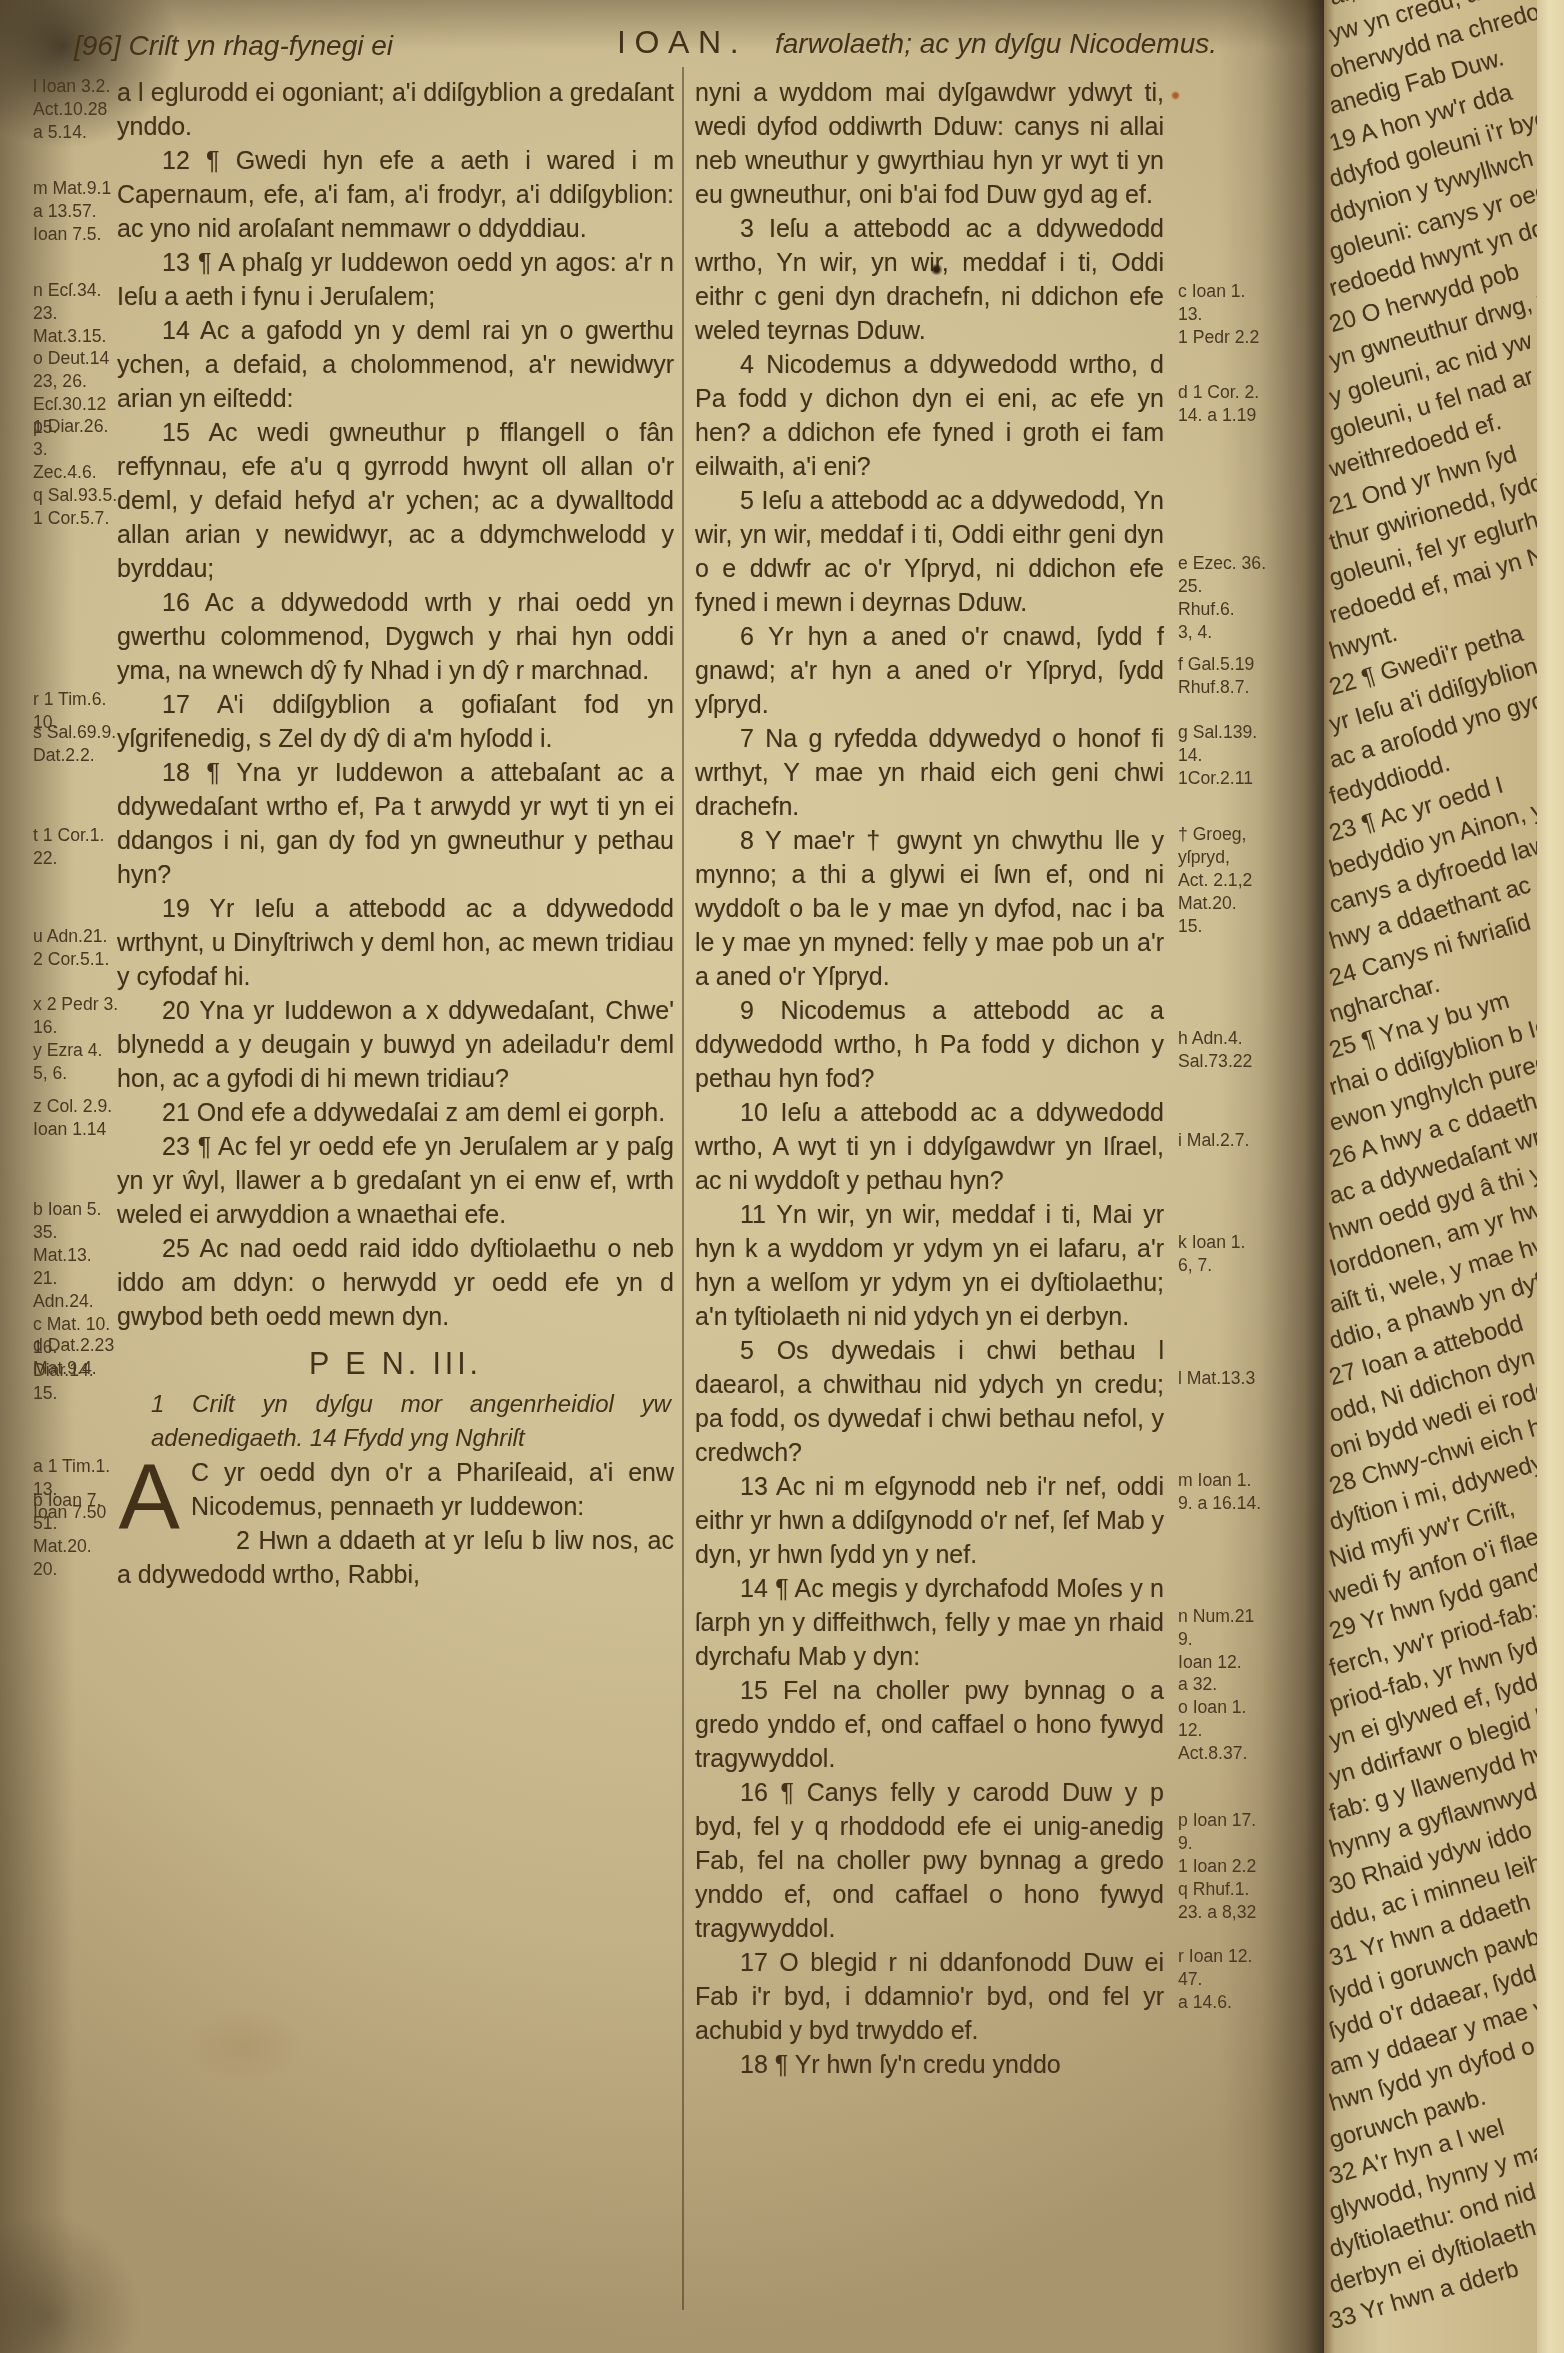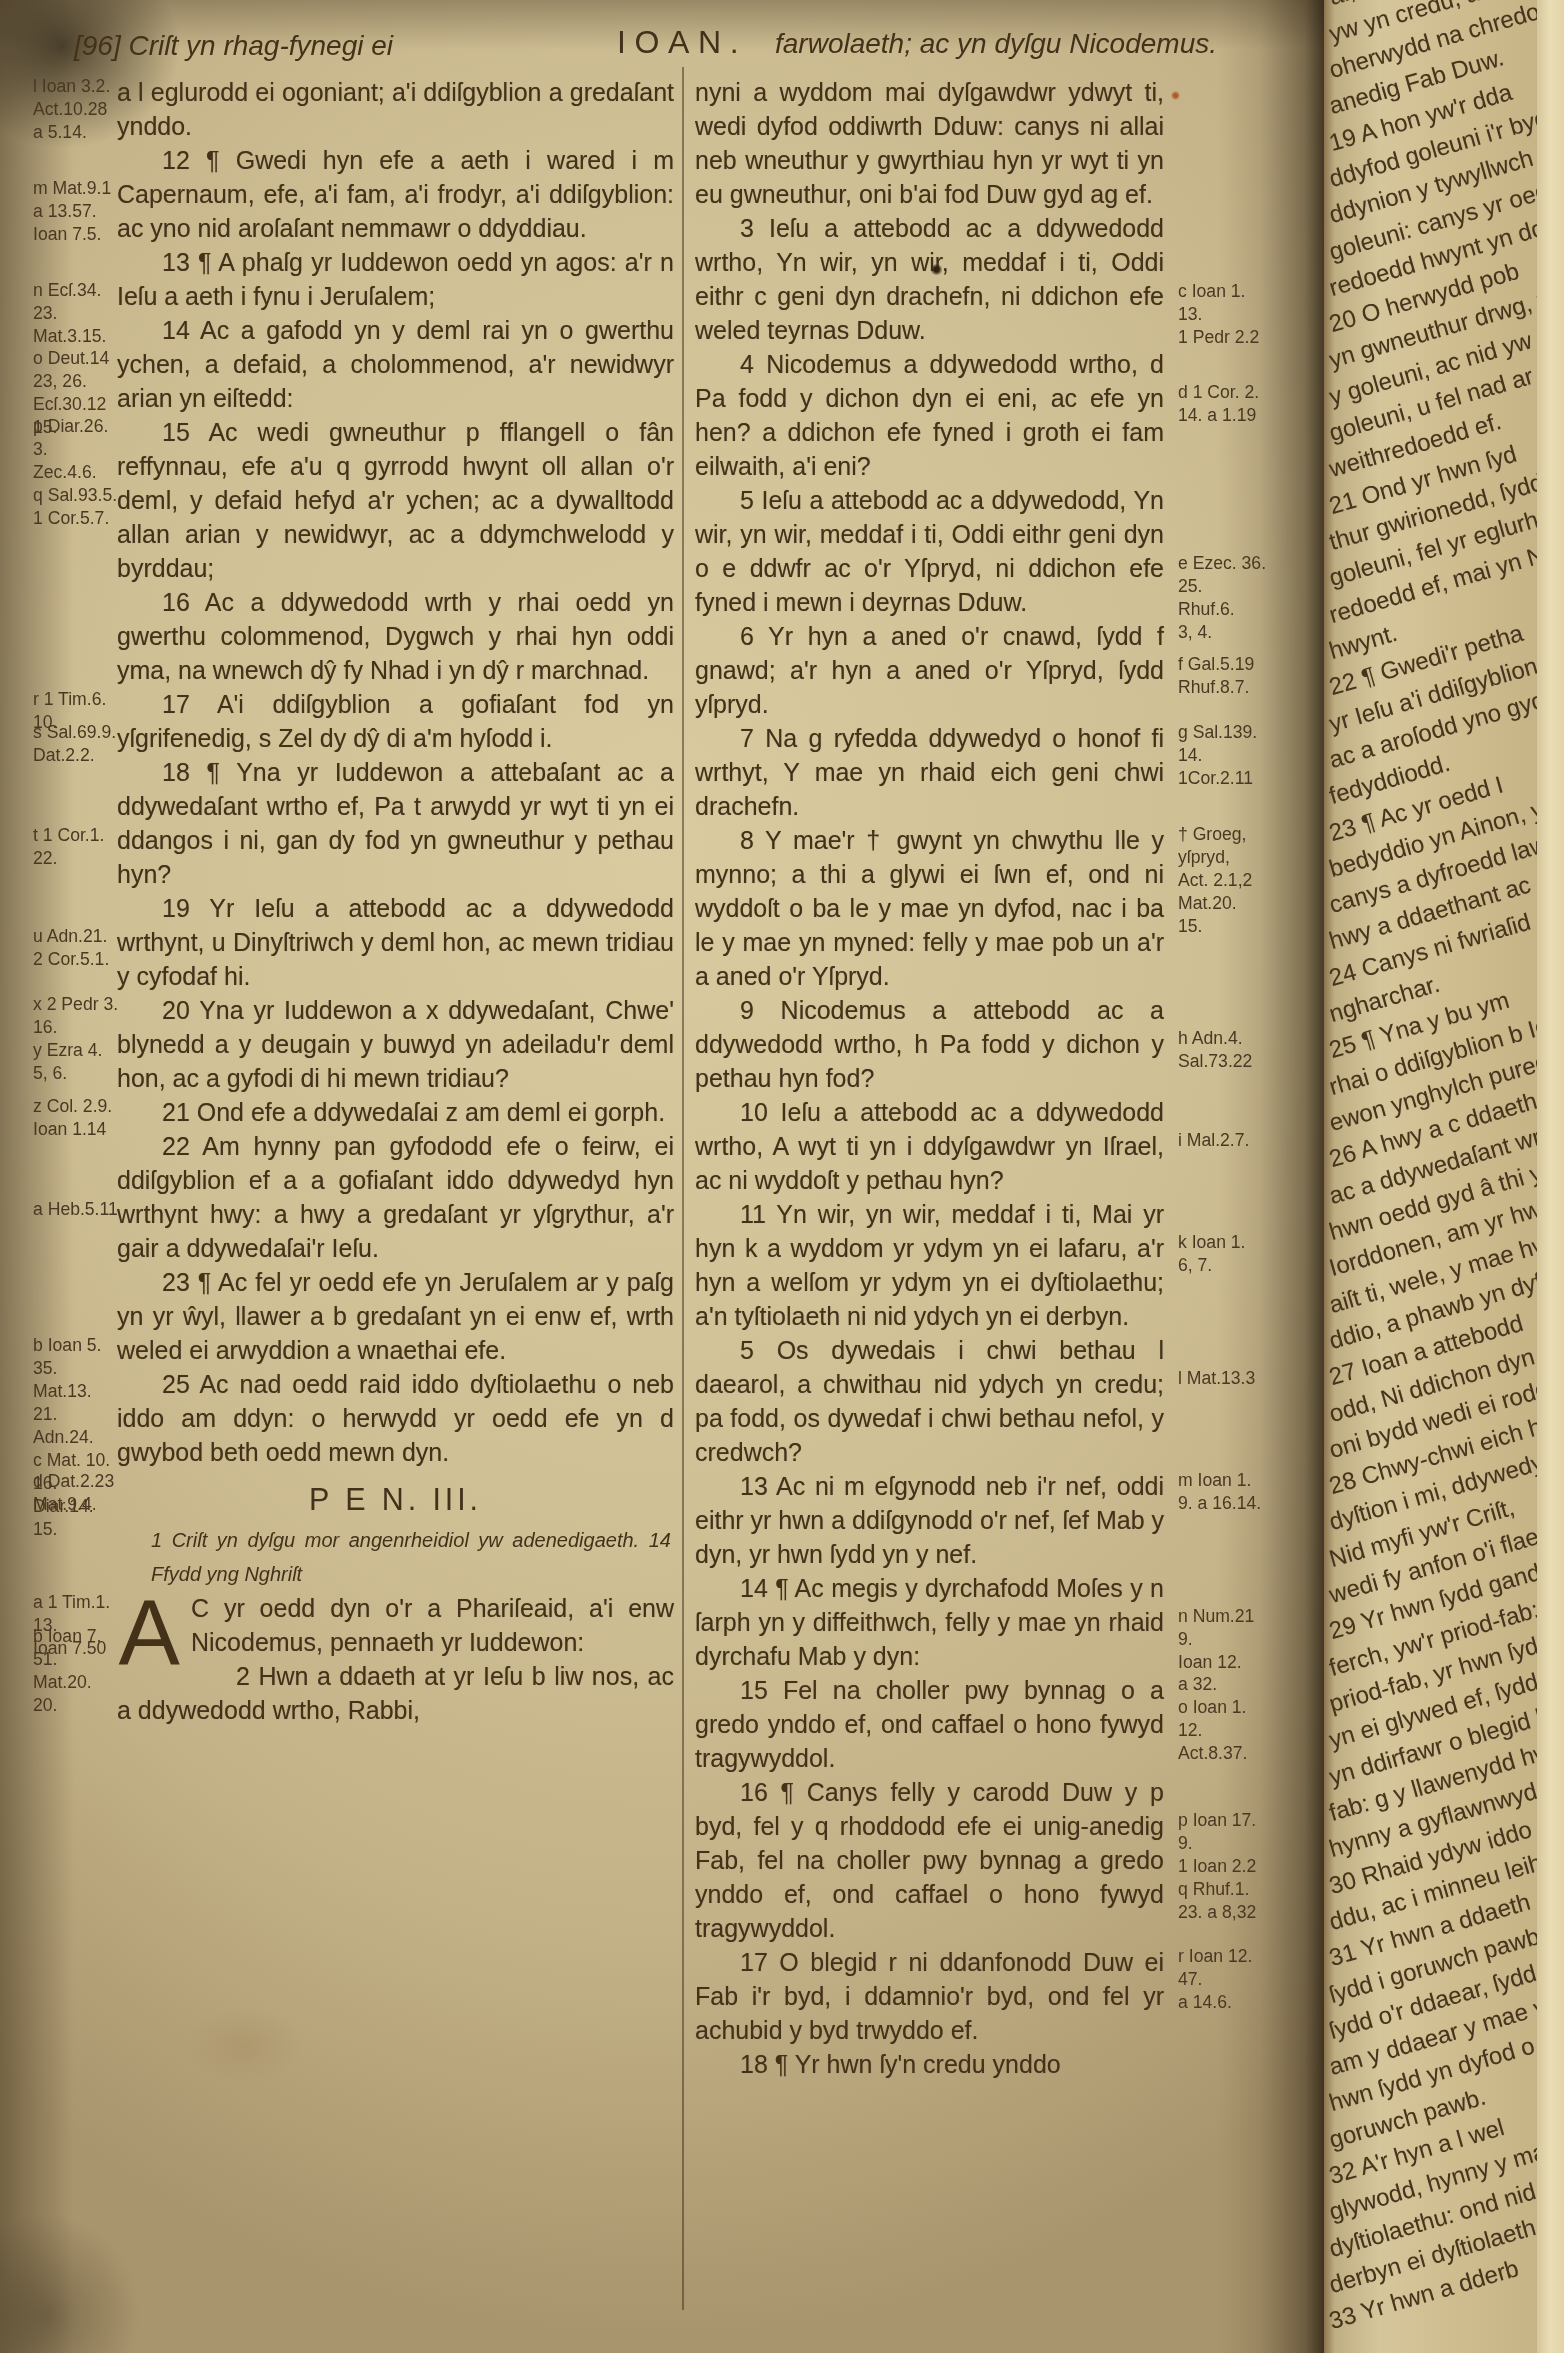--- a/index.html
+++ b/index.html
@@ -37,21 +37,21 @@
   #left-col{left:117px;width:557px;}
   #right-col{left:695px;width:469px;}
   .verse{margin:0;text-align:justify;text-indent:45px;font-size:25px;line-height:34px;position:relative;
     text-shadow:0 0 0.8px rgba(67,49,26,.35);}
   .verse.no-indent{text-indent:0;}
   .margin-note{position:absolute;font-size:17.6px;line-height:23px;white-space:pre-line;color:#4a3823;
     text-indent:0;text-align:left;text-shadow:none;}
   .margin-note.left{left:-100px;width:95px;margin-left:16px;}
   .margin-note.right{left:calc(100% + 14px);width:133px;}
   .chapter-heading{text-align:center;font-size:30.5px;letter-spacing:3.9px;margin:12.5px 0 6.3px;}
-  .chapter-summary{font-style:italic;font-size:20px;line-height:34px;text-align:justify;padding:0 3.1px 0 34px;}
+  .chapter-summary{font-style:italic;font-size:24px;line-height:34px;text-align:justify;padding:0 3.1px 0 34px;}
   .dropcap{float:left;font-size:92px;line-height:72px;padding:6.3px 11px 0 1.6px;text-shadow:none;}
 
   
   .frag{position:absolute;left:1326px;width:368px;transform:rotate(-16deg);transform-origin:0 0;
     font-size:24px;white-space:nowrap;color:#46341d;text-shadow:0 0 0.8px rgba(70,52,28,.3);}
 
   
   .stain{position:absolute;border-radius:50%;}
   .stain-blot{left:930px;top:264px;width:12.5px;height:11px;
     background:radial-gradient(circle, #2e2110 30%, rgba(46,33,16,0) 72%);}
@@ -101,21 +101,20 @@
       <p class="verse"><span>18 ¶ Yna yr Iuddewon a attebaſant ac a ddywedaſant wrtho ef, Pa t arwydd yr wyt ti yn ei ddangos i ni, gan dy fod yn gwneuthur y pethau hyn?</span><span class="margin-note left" style="top: 69px;">t 1 Cor.1.
 22.</span></p>
       <p class="verse"><span>19 Yr Ieſu a attebodd ac a ddywedodd wrthynt, u Dinyſtriwch y deml hon, ac mewn tridiau y cyfodaf hi.</span><span class="margin-note left" style="top: 34px;">u Adn.21.
 2 Cor.5.1.</span></p>
       <p class="verse"><span>20 Yna yr Iuddewon a x ddywedaſant, Chwe' blynedd a y deugain y buwyd yn adeiladu'r deml hon, ac a gyfodi di hi mewn tridiau?</span><span class="margin-note left" style="top: 0px;">x 2 Pedr 3.
 16.
 y Ezra 4.
 5, 6.</span></p>
       <p class="verse"><span>21 Ond efe a ddywedaſai z am deml ei gorph.</span><span class="margin-note left" style="top: 0px;">z Col. 2.9.
 Ioan 1.14</span></p>
-      <p class="verse"><span>22 Am hynny pan gyfododd efe o feirw, ei ddiſgyblion ef a a gofiaſant iddo ddywedyd hyn wrthynt hwy: a hwy a gredaſant yr yſgrythur, a'r gair a ddywedaſai'r Ieſu.</span><span class="margin-note left" style="top: 69px;">a Heb.5.11</span></p>
       <p class="verse"><span>23 ¶ Ac fel yr oedd efe yn Jeruſalem ar y paſg yn yr ŵyl, llawer a b gredaſant yn ei enw ef, wrth weled ei arwyddion a wnaethai efe.</span><span class="margin-note left" style="top: 69px;">b Ioan 5.
 35.
 Mat.13.
 21.
 Adn.24.
 c Mat. 10.
 16.
 Diar.14.
 15.</span></p>
       <p class="verse"><span>25 Ac nad oedd raid iddo dyſtiolaethu o neb iddo am ddyn: o herwydd yr oedd efe yn d gwybod beth oedd mewn dyn.</span><span class="margin-note left" style="top: 103px;">d Dat.2.23

